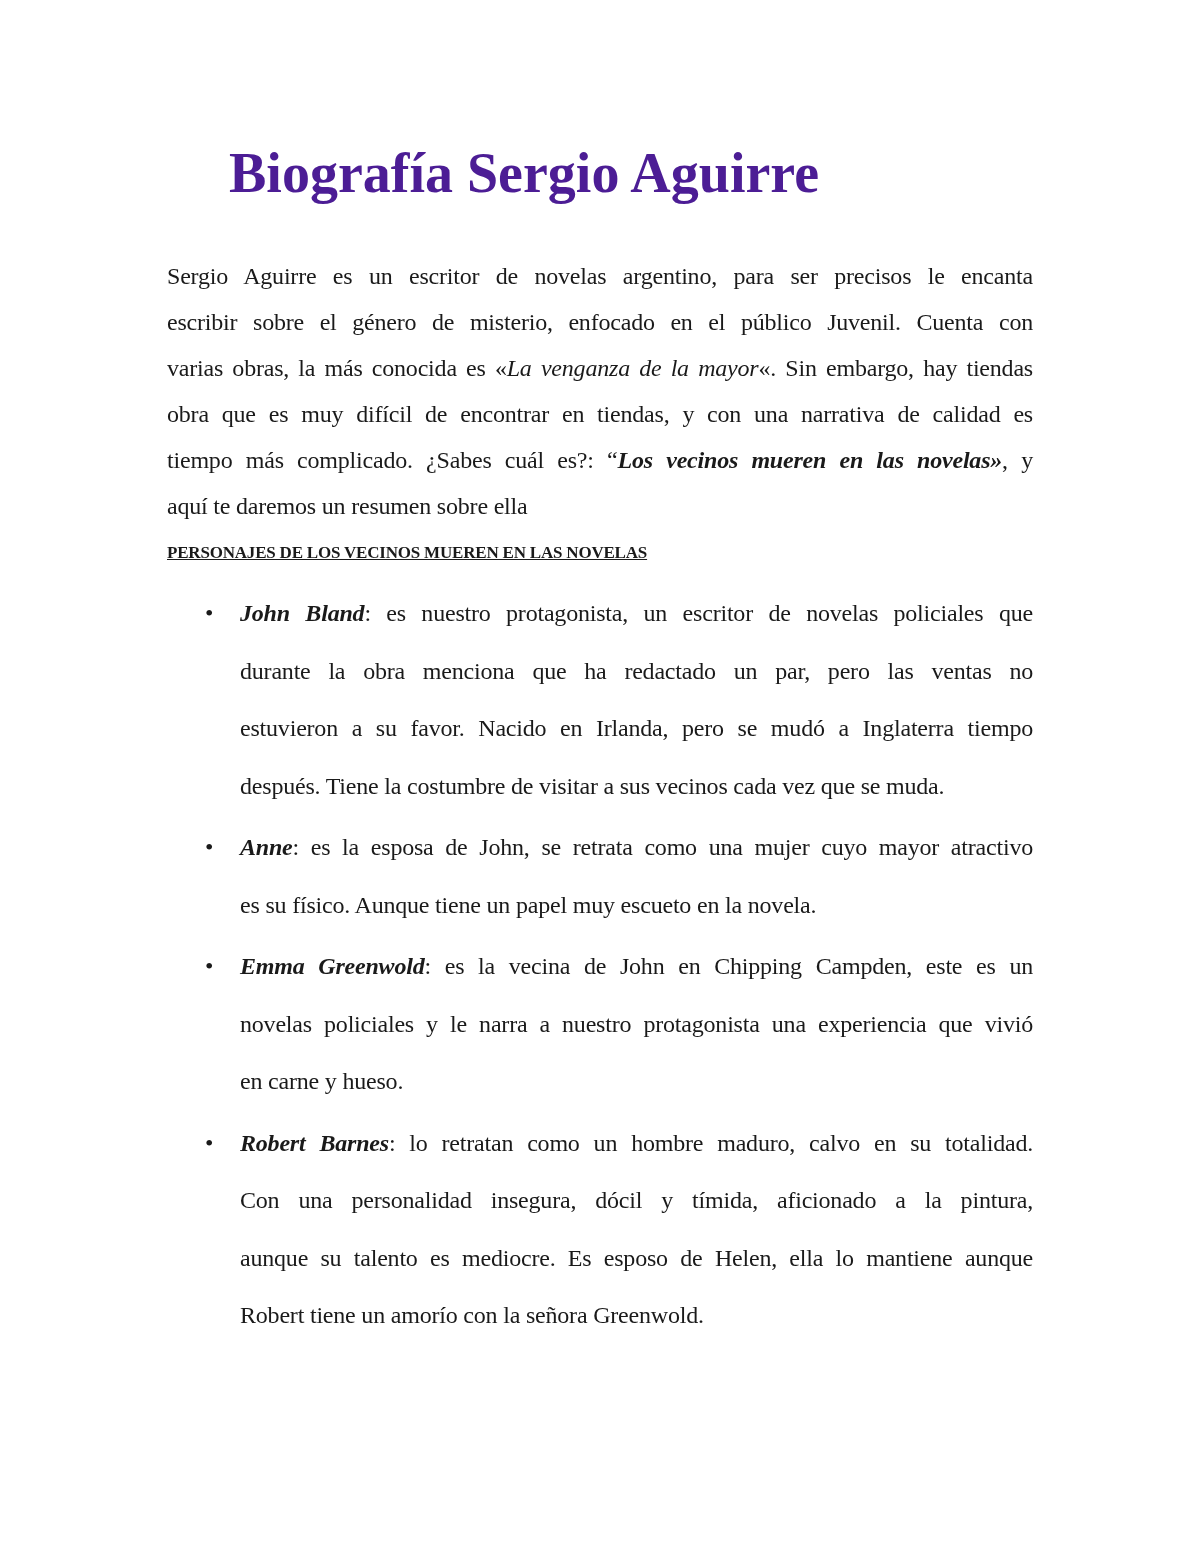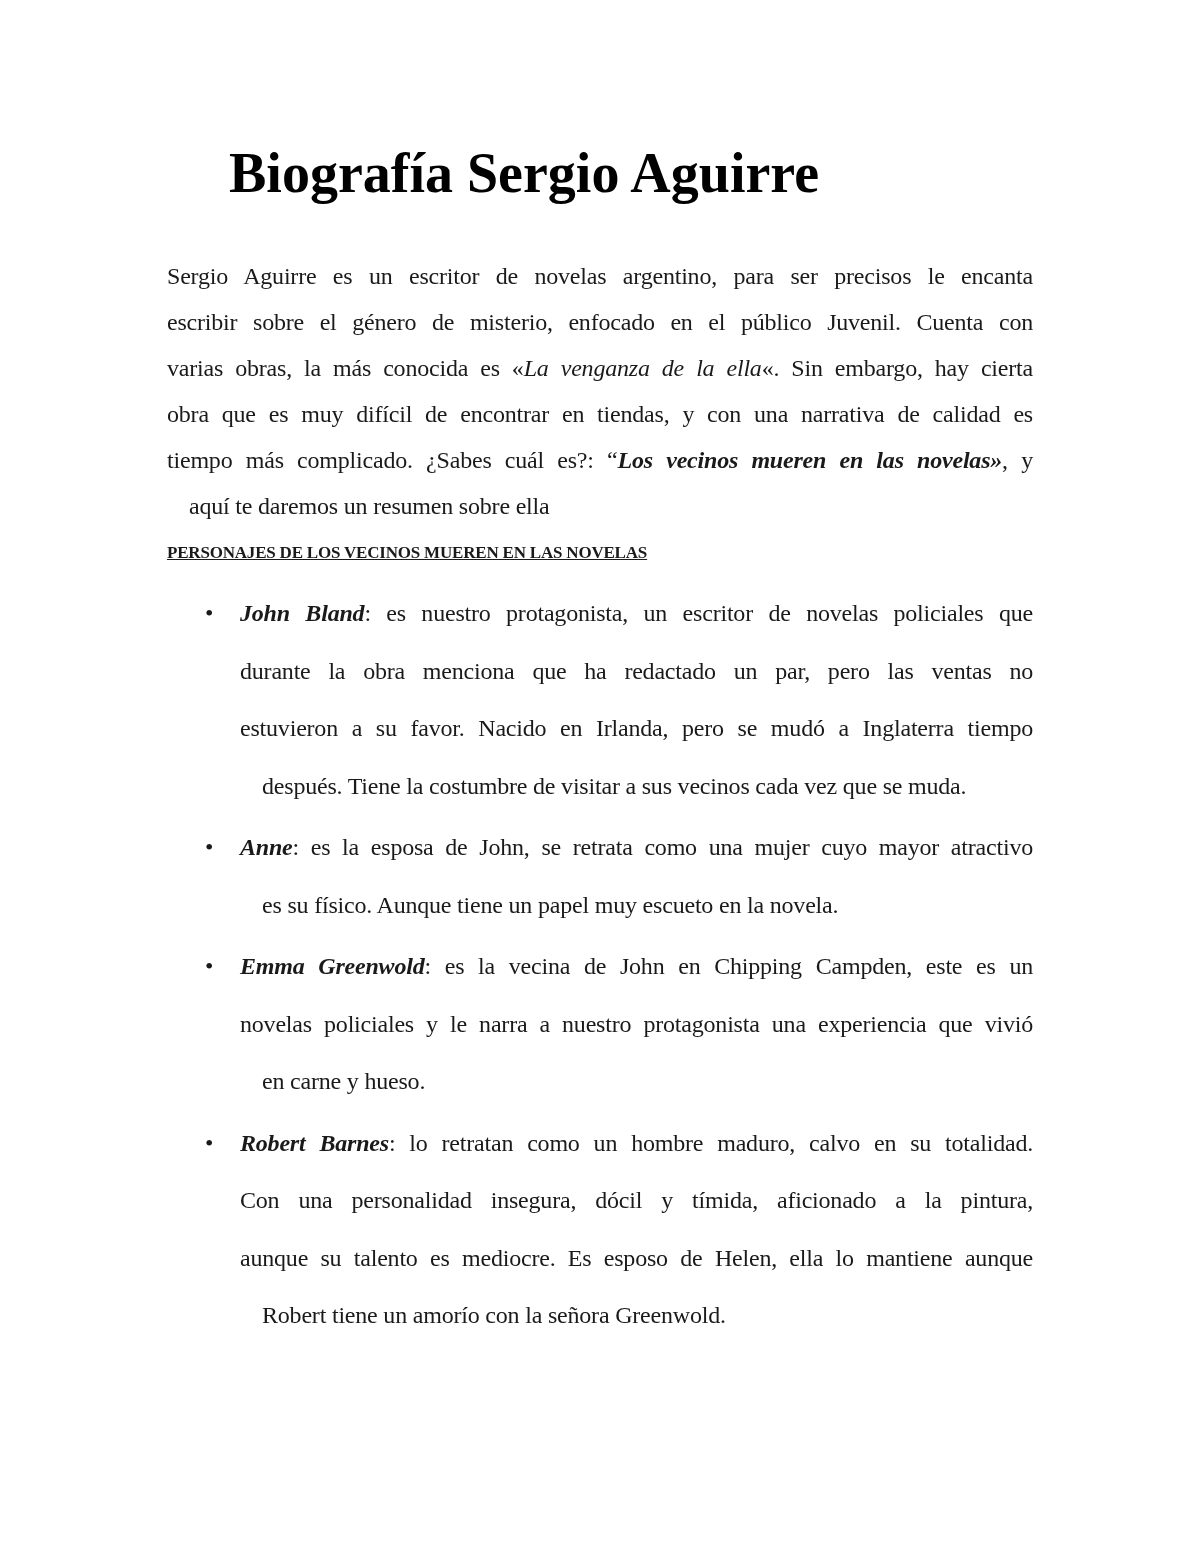--- a/index.html
+++ b/index.html
@@ -17,36 +17,35 @@
     overflow: hidden;
     font-family: "Liberation Serif", "DejaVu Serif", serif;
     color: #1a1a1a;
     font-size: 24px;
   }
   .doc-title {
     margin: 145px 0 0 62px;
     font-size: 56px;
     line-height: 56px;
     font-weight: bold;
-    color: #000000;
+    color: #4c1d95;
     white-space: nowrap;
   }
   .intro {
     margin-top: 52px;
   }
   .rich-line {
     line-height: 46px;
     text-align: justify;
     text-align-last: justify;
     letter-spacing: -0.2px;
   }
   .rich-line.last {
     text-align: left;
     text-align-last: left;
-    margin-left: 22px;
   }
   .section-heading {
     margin: 8px 0 0 0;
     font-size: 17px;
     line-height: 32px;
     font-weight: bold;
     text-decoration: underline;
     letter-spacing: -0.2px;
     white-space: nowrap;
   }
@@ -73,21 +72,21 @@
 </style>
 </head>
 <body>
 
 <div class="page">
   <h1 class="doc-title">Biografía Sergio Aguirre</h1>
 
   <div class="intro">
       <div class="rich-line"><span>Sergio Aguirre es un escritor de novelas argentino, para ser precisos le encanta</span></div>
       <div class="rich-line"><span>escribir sobre el género de misterio, enfocado en el público Juvenil. Cuenta con</span></div>
-      <div class="rich-line"><span>varias obras, la más conocida es «</span><span style="font-style: italic;">La venganza de la ella</span><span>«. Sin embargo, hay cierta</span></div>
+      <div class="rich-line"><span>varias obras, la más conocida es «</span><span style="font-style: italic;">La venganza de la mayor</span><span>«. Sin embargo, hay tiendas</span></div>
       <div class="rich-line"><span>obra que es muy difícil de encontrar en tiendas, y con una narrativa de calidad es</span></div>
       <div class="rich-line"><span>tiempo más complicado. ¿Sabes cuál es?: “</span><span style="font-weight: bold; font-style: italic;">Los vecinos mueren en las novelas»</span><span>, y</span></div>
       <div class="rich-line last"><span>aquí te daremos un resumen sobre ella</span></div>
     </div>
 
   <h2 class="section-heading">PERSONAJES DE LOS VECINOS MUEREN EN LAS NOVELAS</h2>
 
   <ul class="character-list">
       <li class="bullet-item">
         <span class="bullet-dot">•</span>

